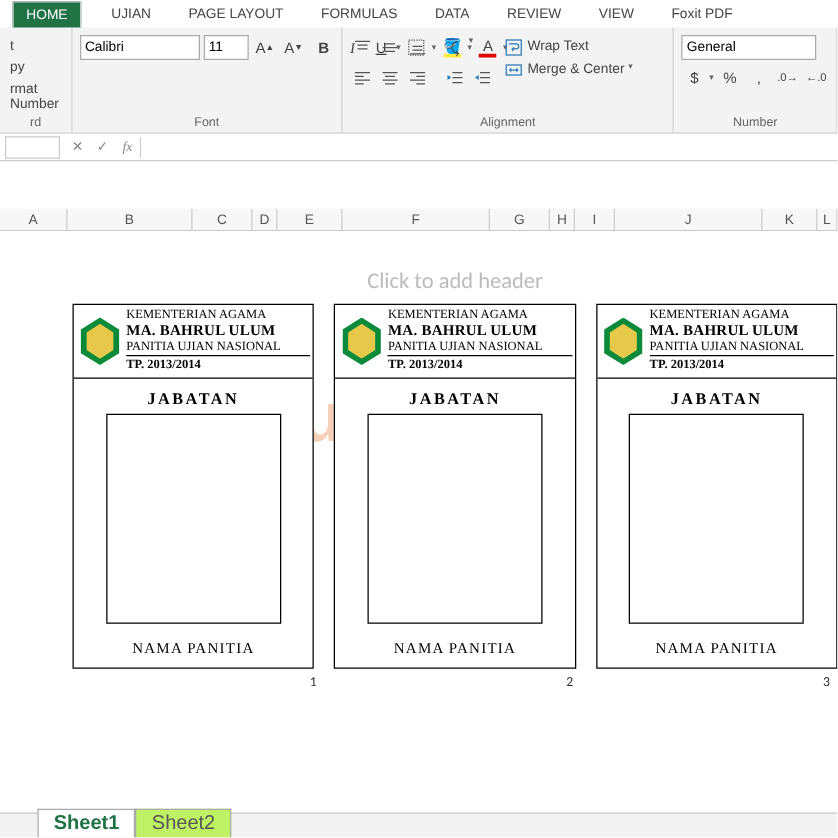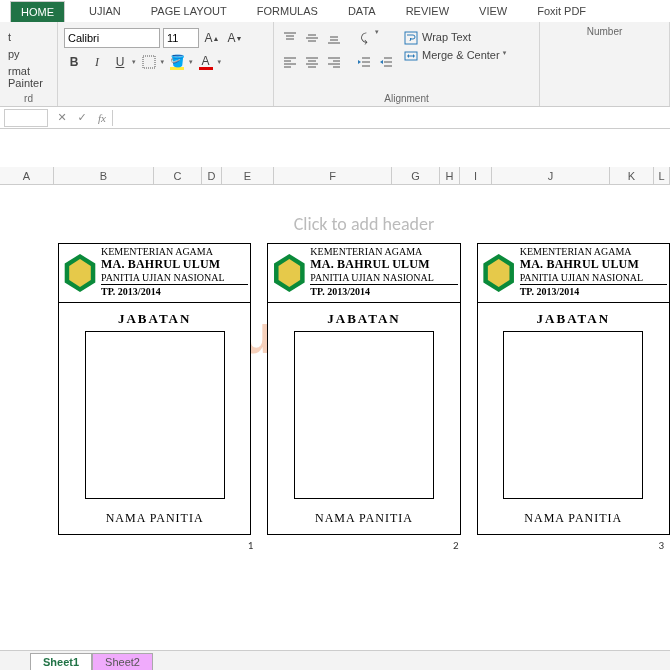--- a/index.html
+++ b/index.html
@@ -15,21 +15,21 @@
 .ribbon { display: flex; background: #f3f3f3; border-bottom: 1px solid #ccc; height: 85px; }
 .rgroup { border-right: 1px solid #d4d4d4; padding: 2px 6px 0 6px; display: flex; flex-direction: column; justify-content: space-between; }
 .rgroup-label { text-align: center; font-size: 10px; color: #666; padding: 2px 0; }
 .rgroup-content { flex: 1; display: flex; align-items: flex-start; gap: 4px; }
 
 
 .clip-col { display: flex; flex-direction: column; gap: 3px; font-size: 11px; color: #444; padding-top: 6px; }
 .clip-item { padding: 1px 2px; cursor: pointer; }
 
 
-.font-rows { display: flex; flex-direction: column; gap: 4px; padding-top: 4px; justify-content: space-between; }
+.font-rows { display: flex; flex-direction: row; gap: 4px; padding-top: 4px; justify-content: space-between; }
 .font-row { display: flex; align-items: center; gap: 3px; }
 .font-name { width: 96px; height: 20px; border: 1px solid #aaa; font-size: 11px; padding: 1px 3px; background: #fff; }
 .font-size { width: 36px; height: 20px; border: 1px solid #aaa; font-size: 11px; padding: 1px 3px; background: #fff; }
 .ibtn { width: 20px; height: 20px; display: inline-flex; align-items: center; justify-content: center; border: 1px solid transparent; cursor: pointer; font-size: 12px; color: #444; background: transparent; }
 .ibtn.b { font-weight: bold; }
 .ibtn.i { font-style: italic; font-family: Georgia, serif; }
 .ibtn.u { text-decoration: underline; }
 .dd-caret { font-size: 7px; color: #666; margin-left: -1px; }
 .colorbar { display: inline-block; width: 14px; border-bottom: 3px solid; line-height: 12px; text-align: center; }
 
@@ -73,22 +73,22 @@
 .ht4 { font-size: 10px; font-weight: bold; border-top: 1px solid #000; margin-top: 1px; padding-top: 1px; }
 .jabatan { text-align: center; font-family: "Times New Roman", serif; font-weight: bold; letter-spacing: 2px; font-size: 13px; padding: 8px 0 4px 0; }
 .photo { width: 140px; height: 168px; border: 1px solid #000; margin: 0 auto 6px auto; }
 .nama { text-align: center; font-family: "Times New Roman", serif; font-weight: normal; letter-spacing: 1px; font-size: 12px; padding: 6px 0 8px 0; }
 .card-num { text-align: right; font-family: Calibri, sans-serif; font-size: 11px; color: #333; padding-right: 6px; padding-top: 4px; }
 
 
 .wm { position: absolute; left: 90px; top: 106px; font-size: 56px; font-weight: bold; color: rgba(230,120,60,0.35); font-family: Arial, sans-serif; pointer-events: none; letter-spacing: 1px; }
 
 
-.sheet-tabs { position: absolute; bottom: 0; left: 0; right: 0; height: 20px; background: #f3f3f3; border-top: 1px solid #ccc; display: flex; align-items: end; padding-left: 30px; gap: 0; font-size: 11px; }
-.stab { padding: 2px 12px; border: 1px solid #aaa; border-bottom: none; background: #f0abfc; color: #555; cursor: pointer; }
+.sheet-tabs { position: absolute; bottom: 0; left: 0; right: 0; height: 20px; background: #f3f3f3; border-top: 1px solid #ccc; display: flex; align-items: end; padding-left: 30px; gap: 0; font-size: 16px; }
+.stab { padding: 2px 12px; border: 1px solid #aaa; border-bottom: none; background: #bef264; color: #555; cursor: pointer; }
 .stab.active { background: #fff; font-weight: bold; color: #217346; }
 
 
 .svg { width: 14px; height: 14px; }
 </style>
 </head>
 <body>
 
 <div class="ribbon-tabs">
   <span class="tab active">HOME</span>
@@ -101,21 +101,21 @@
   <span class="tab">Foxit PDF</span>
 </div>
 
 <div class="ribbon">
 
   <div class="rgroup" style="width:58px">
     <div class="rgroup-content">
       <div class="clip-col">
         <span class="clip-item">t</span>
         <span class="clip-item">py</span>
-        <span class="clip-item">rmat Painter</span>
+        <span class="clip-item">rmat Number</span>
       </div>
     </div>
     <div class="rgroup-label">rd</div>
   </div>
 
   <div class="rgroup" style="width:216px">
     <div class="rgroup-content">
       <div class="font-rows">
         <div class="font-row">
           <input class="font-name" value="Calibri" style="">
@@ -138,20 +138,21 @@
               <span class="colorbar" style="border-color:#ffeb3b">🪣</span>
             </span>
             <span class="dd-caret">▾</span>
           <span class="ibtn">
               <span class="colorbar" style="border-color:#d00">A</span>
             </span>
             <span class="dd-caret">▾</span>
         </div>
       </div>
     </div>
+    <div class="rgroup-label">Font</div>
   </div>
 
   <div class="rgroup" style="width:266px">
     <div class="rgroup-content">
       <div class="align-rows">
         <div class="ar">
           <span class="ibtn">
               <svg class="svg" viewBox="0 0 14 14">
                 <line x1="1" y1="2" x2="13" y2="2" stroke="#555"></line>
                 <line x1="3" y1="5" x2="11" y2="5" stroke="#555"></line>
@@ -237,20 +238,35 @@
             </svg>
           <span>Merge &amp; Center</span>
           <span class="dd-caret">▾</span>
         </div>
       </div>
     </div>
     <div class="rgroup-label">Alignment</div>
   </div>
 
   <div class="rgroup" style="flex:1">
+    <div class="rgroup-content">
+      <div class="num-rows">
+        <div class="font-row">
+          <input class="numfmt" value="General" style="">
+        </div>
+        <div class="font-row">
+          <span class="ibtn">$</span>
+            <span class="dd-caret">▾</span>
+          <span class="ibtn">%</span>
+          <span class="ibtn">,</span>
+          <span class="ibtn" style="font-size:9px">.0→</span>
+          <span class="ibtn" style="font-size:9px">←.0</span>
+        </div>
+      </div>
+    </div>
     <div class="rgroup-label">Number</div>
   </div>
 </div>
 
 <div class="formula-bar">
   <input class="namebox" value="" style="">
   <span class="fx-btn">✕</span>
   <span class="fx-btn">✓</span>
   <span class="fx-label">fx</span>
   <div class="fx-sep"></div>

